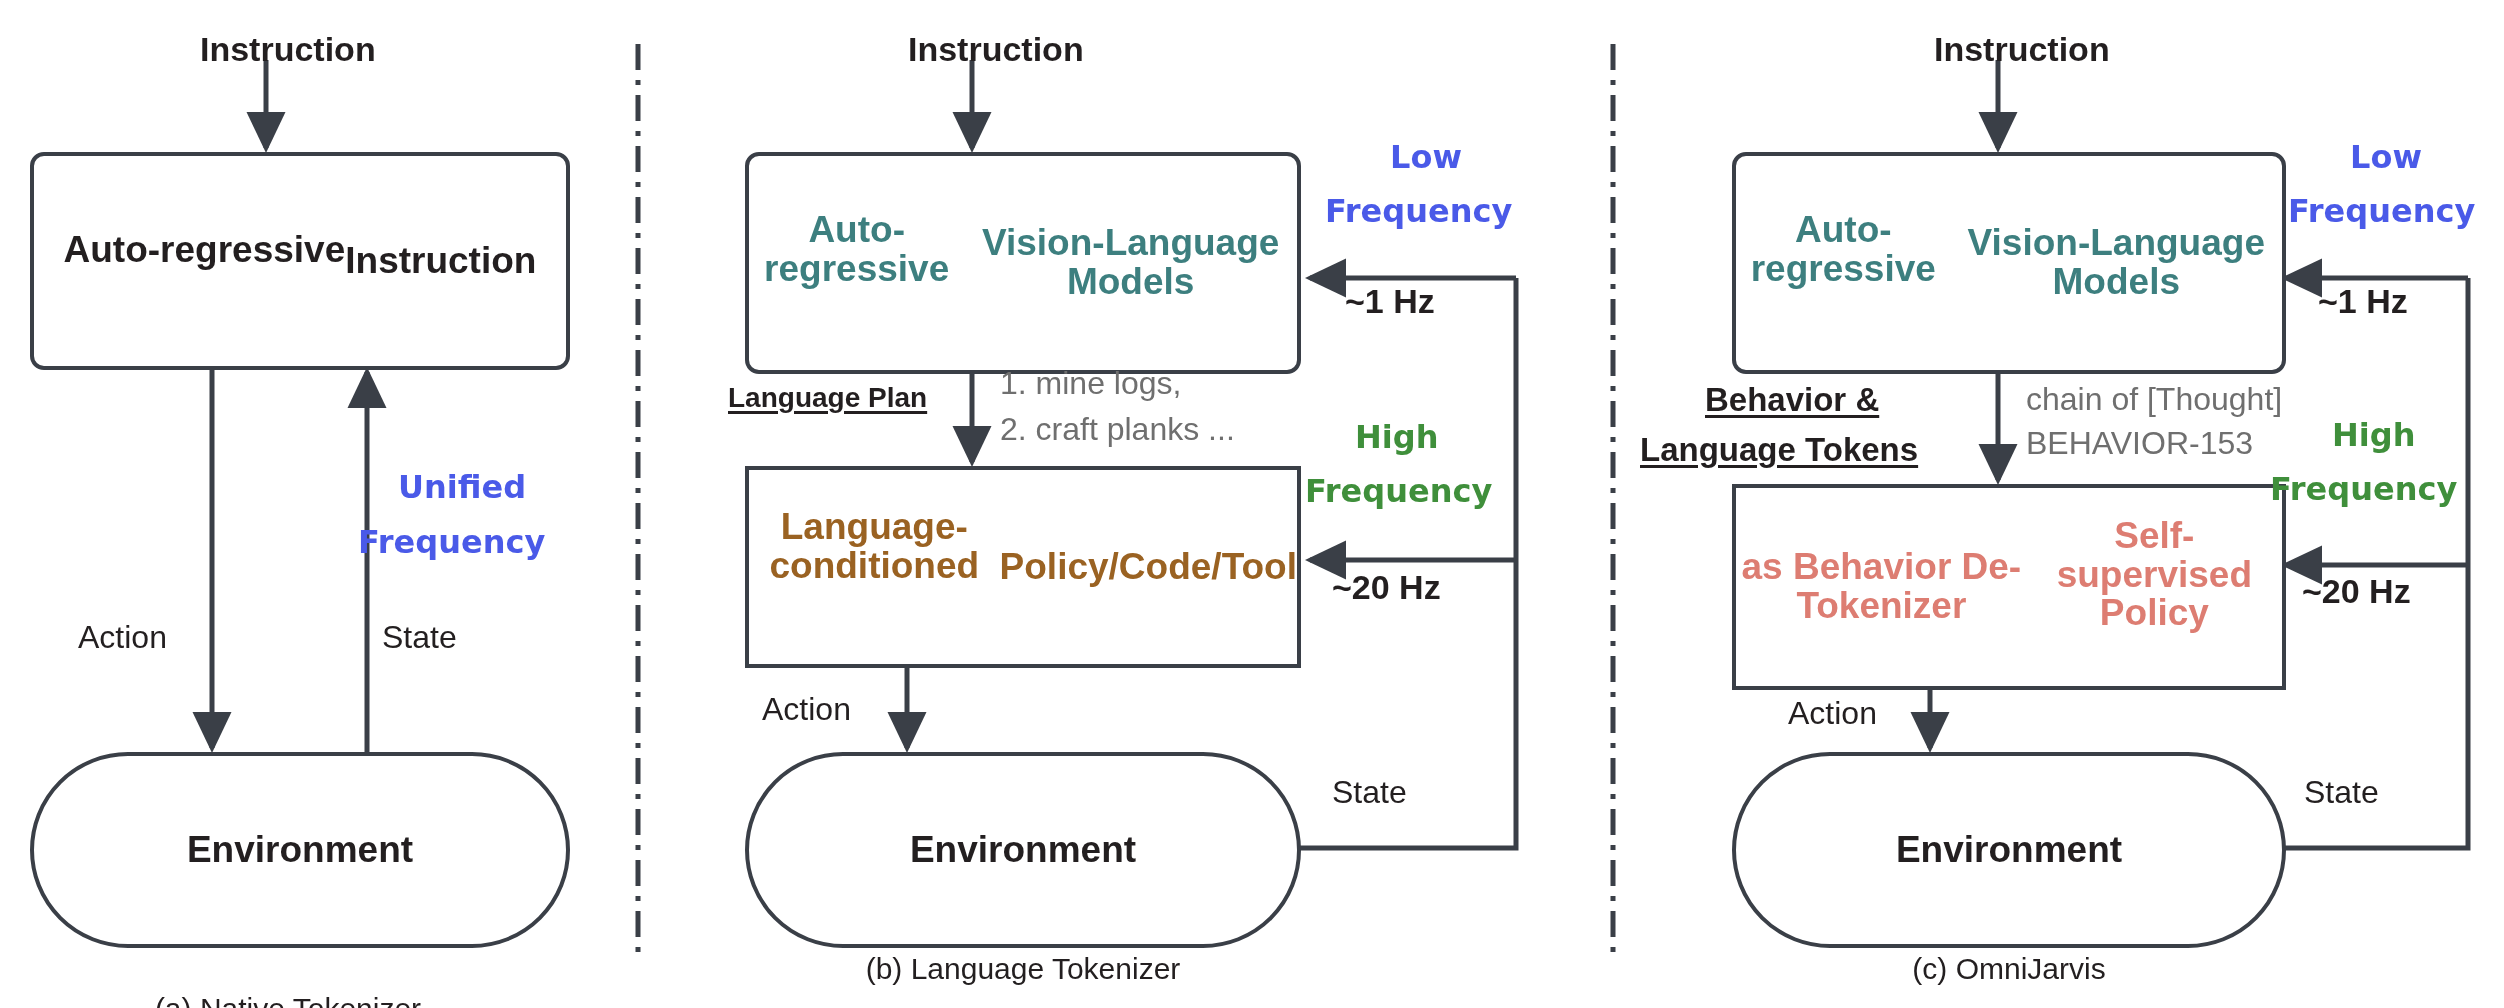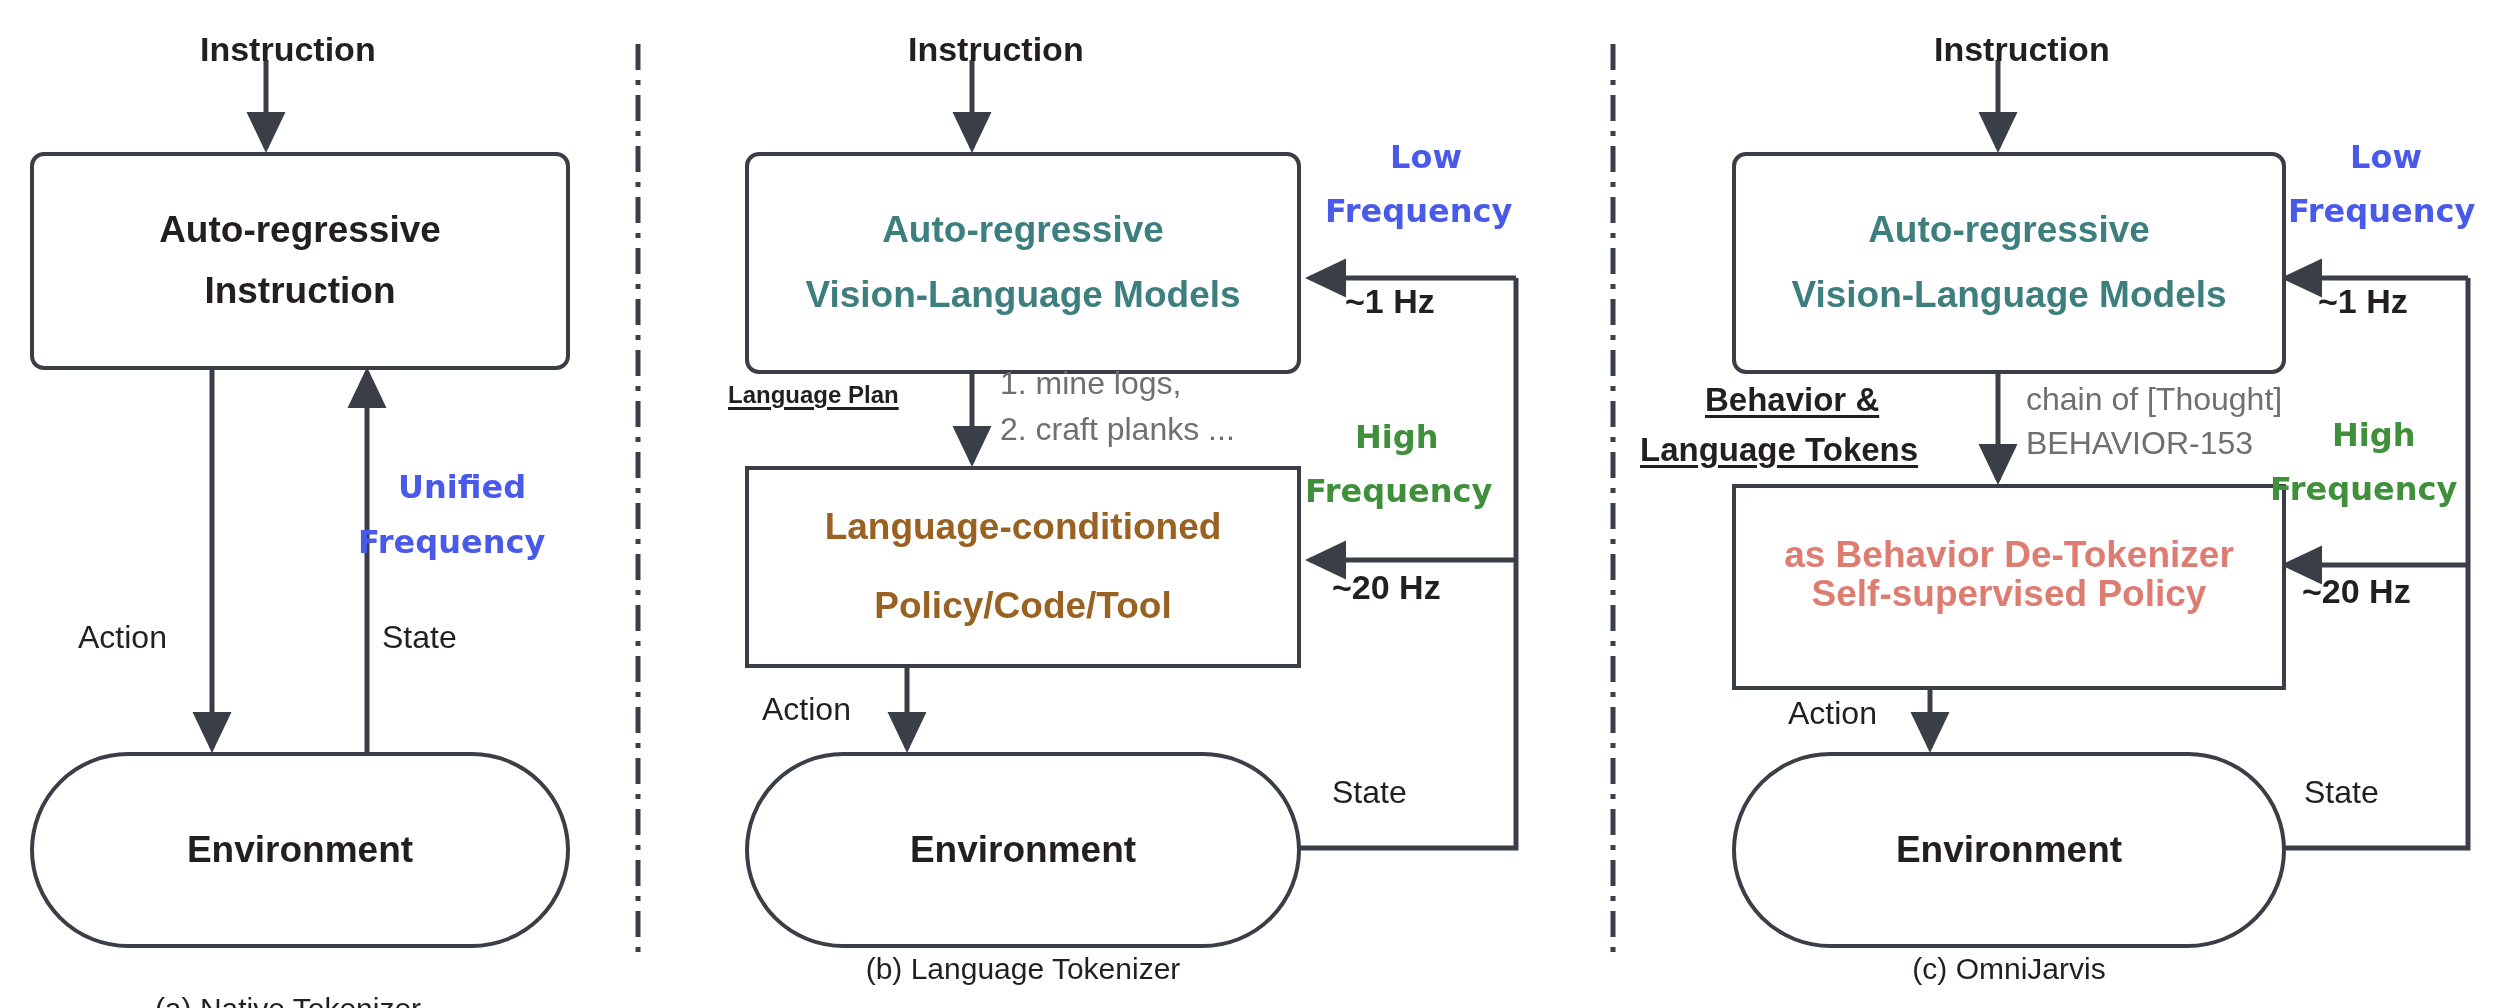--- a/index.html
+++ b/index.html
@@ -6,21 +6,21 @@
   body{
     width:2504px;height:1008px;
     font-family:"Liberation Sans", sans-serif;
     color:#231f20;
     overflow:hidden;
     position:relative;
   }
   #stage{position:absolute;left:0;top:0;width:2224px;height:1008px;}
   svg#wires{position:absolute;left:0;top:0;width:2504px;height:1008px;pointer-events:none;}
   .node{position:absolute;box-sizing:border-box;background:#fff;
-        border:4px solid #3a3f47;display:flex;flex-direction:column;
+        border:4px solid #3a3f47;display:flex;flex-direction:row;
         align-items:center;justify-content:center;text-align:center;}
   .node.rounded{border-radius:14px;}
   .node.pill{border-radius:100px;}
   .node .line{font-weight:bold;line-height:1.05;}
   .lbl{position:absolute;white-space:pre;line-height:1.12;}
   .bold{font-weight:bold;}
   .ital{font-weight:bold;font-family:"DejaVu Sans", sans-serif;}
   .und{text-decoration:underline;text-underline-offset:4px;text-decoration-thickness:3px;}
   .caption{position:absolute;font-size:30px;color:#231f20;text-align:center;}
   .gray{color:#6f6f6f;}
@@ -87,21 +87,21 @@
 
   <div class="caption" style="left:18px;top:952px;width:540px;margin-top:40px;">(a) Native Tokenizer</div>
 
   <div class="lbl bold" style="left:908px;top:30px;font-size:34px;">Instruction</div>
 
   <div class="node rounded" style="left:745px;top:152px;width:556px;height:222px;">
     <div class="line" style="font-size:37px;color:#3d7f7f;margin-bottom:26px;">Auto-regressive</div>
     <div class="line" style="font-size:37px;color:#3d7f7f;">Vision-Language Models</div>
   </div>
 
-  <div class="lbl bold und" style="left:728px;top:382px;font-size:24px;">Language Plan</div>
+  <div class="lbl bold und" style="left:728px;top:382px;font-size:28px;">Language Plan</div>
   <div class="lbl gray" style="left:1000px;top:366px;font-size:32px;">1. mine logs,</div>
   <div class="lbl gray" style="left:1000px;top:412px;font-size:32px;">2. craft planks ...</div>
 
   <div class="node" style="left:745px;top:466px;width:556px;height:202px;">
     <div class="line" style="font-size:37px;color:#9a6222;margin-bottom:40px;">Language-conditioned</div>
     <div class="line" style="font-size:37px;color:#9a6222;">Policy/Code/Tool</div>
   </div>
 
   <div class="lbl" style="left:762px;top:692px;font-size:32px;">Action</div>
 

